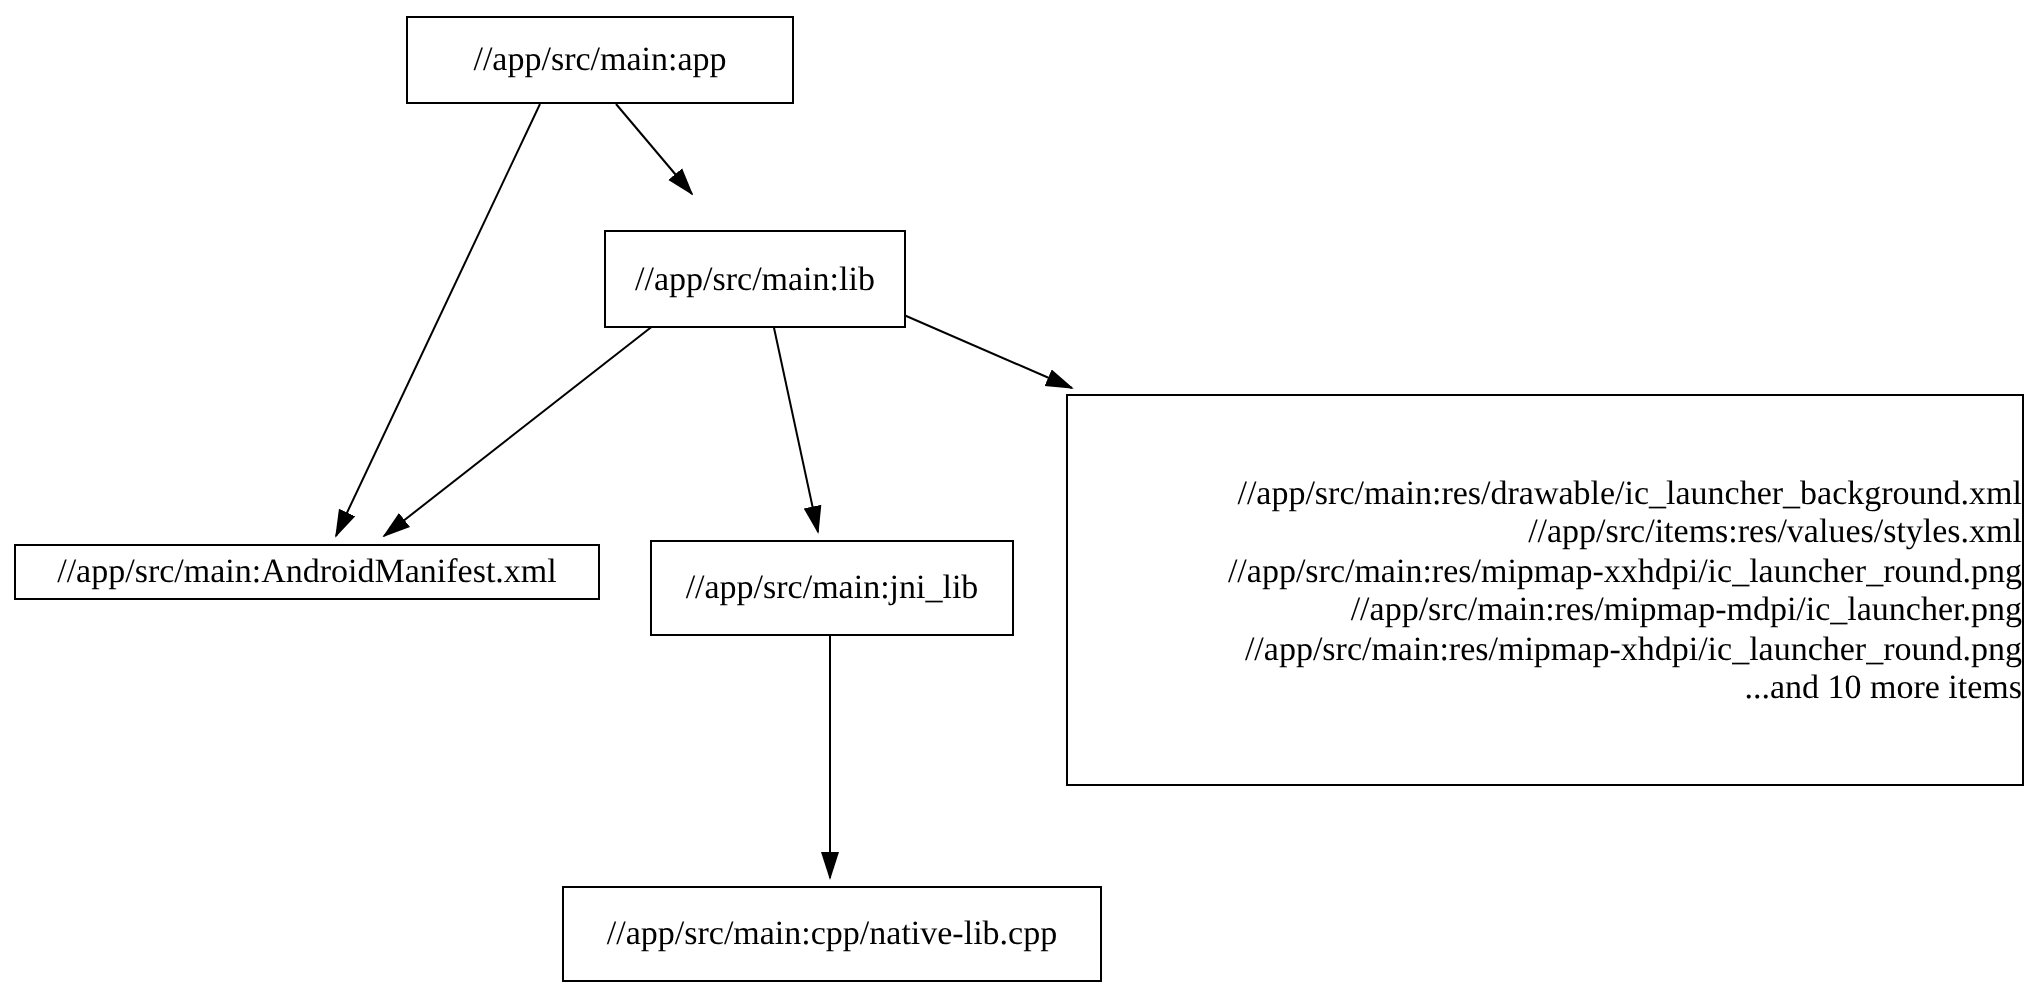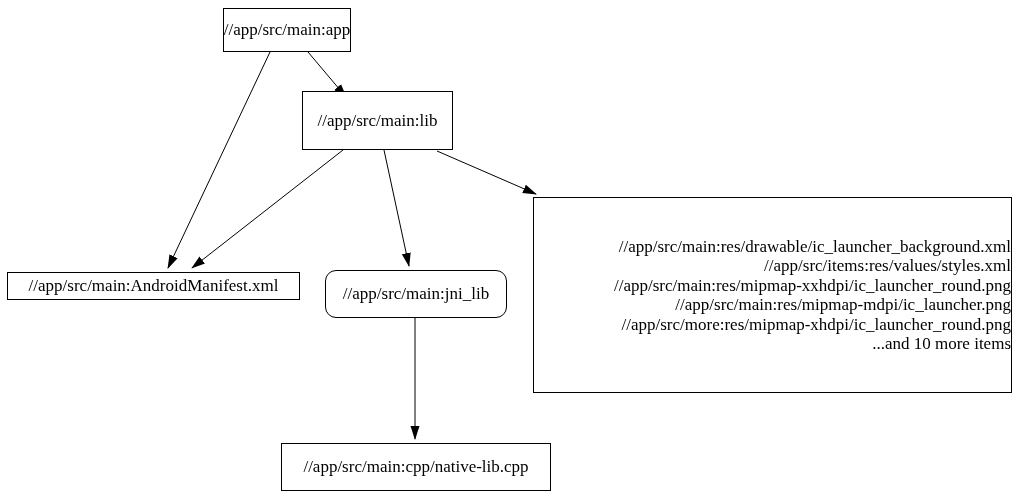--- a/index.html
+++ b/index.html
@@ -39,24 +39,24 @@
   .node.multiline {
     flex-direction: column;
     justify-content: center;
     align-items: flex-end;
   }
   .node.multiline .res-line {
     display: block;
     line-height: 19.5px;
     white-space: nowrap;
   }
-  #node-app        { left: 203px; top: 8px;   width: 128px; height: 44px; margin-left: 20px; }
-  #node-lib        { left: 302px; top: 91px; width: 151px; height: 59px; }
+  #node-app        { left: 203px; top: 8px;   width: 194px; height: 44px; }
+  #node-lib        { left: 302px; top: 115px; width: 151px; height: 49px; }
   #node-manifest   { left: 7px;   top: 272px; width: 293px; height: 28px; }
-  #node-jni-lib    { left: 325px; top: 270px; width: 182px; height: 48px; border-radius: 11px; }
+  #node-jni-lib    { left: 325px; top: 270px; width: 182px; height: 48px; }
   #node-resources  { left: 533px; top: 197px; width: 479px; height: 196px; }
   #node-native-lib { left: 281px; top: 443px; width: 270px; height: 48px; }
 </style>
 </head>
 <body>
 
 <div id="canvas">
 
   <svg id="edge-layer" width="1018" height="496" viewBox="0 0 1018 496" xmlns="http://www.w3.org/2000/svg">
     <defs>
@@ -86,21 +86,21 @@
 
   <div id="node-jni-lib" class="node">
     <span>//app/src/main:jni_lib</span>
   </div>
 
   <div id="node-resources" class="node multiline">
     <span class="res-line">//app/src/main:res/drawable/ic_launcher_background.xml</span>
     <span class="res-line">//app/src/items:res/values/styles.xml</span>
     <span class="res-line">//app/src/main:res/mipmap-xxhdpi/ic_launcher_round.png</span>
     <span class="res-line">//app/src/main:res/mipmap-mdpi/ic_launcher.png</span>
-    <span class="res-line">//app/src/more:res/mipmap-xhdpi/ic_launcher_round.png</span>
+    <span class="res-line">//app/src/main:res/mipmap-xhdpi/ic_launcher_round.png</span>
     <span class="res-line">...and 10 more items</span>
   </div>
 
   <div id="node-native-lib" class="node">
     <span>//app/src/main:cpp/native-lib.cpp</span>
   </div>
 
 </div>
 
 </body></html>

